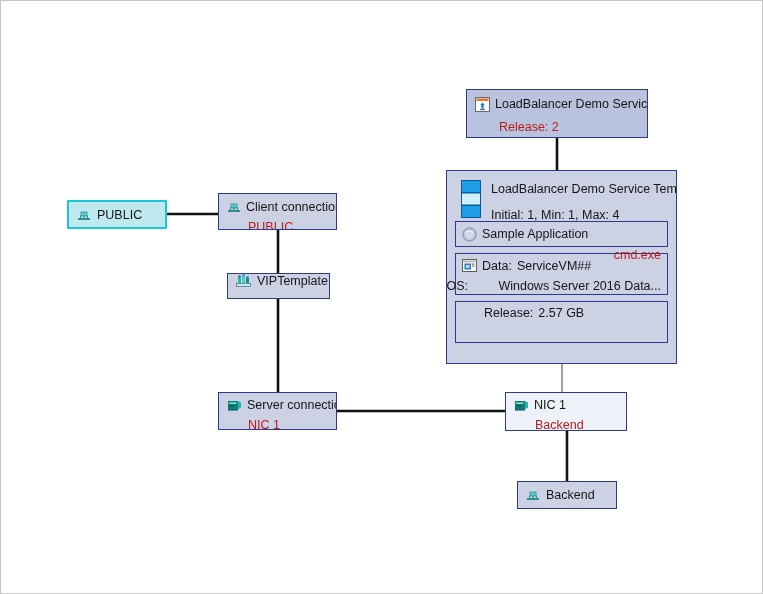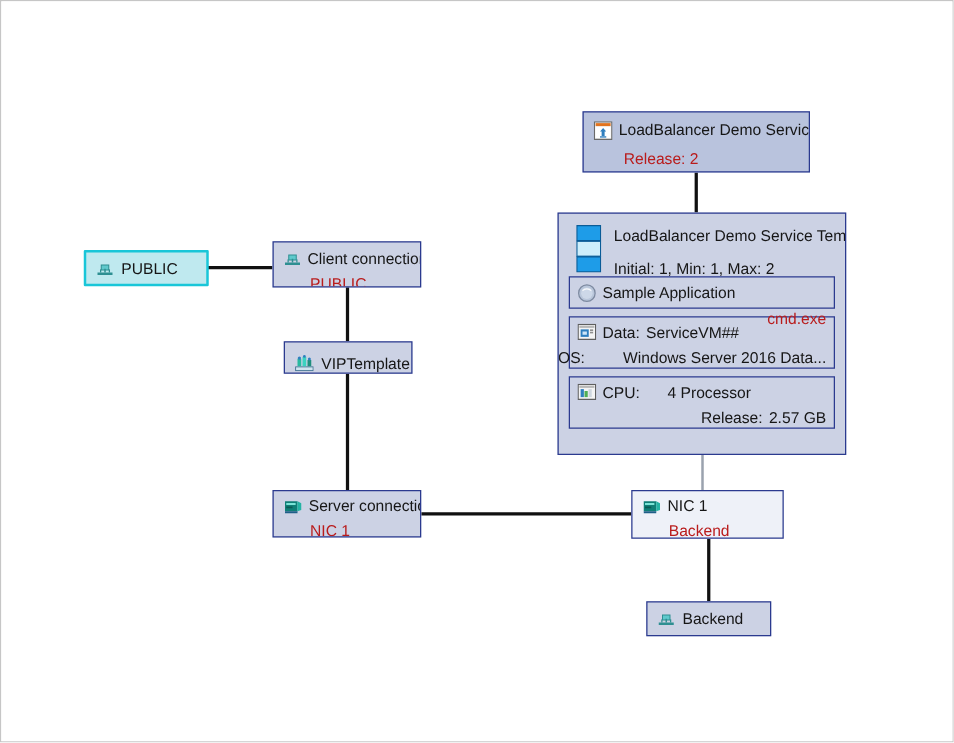--- a/index.html
+++ b/index.html
@@ -89,21 +89,21 @@
   }
   .conn-node.light-fill {
     background: #eef1f8;
   }
 
   
   .vip-node {
     height: 26px;
     padding: 0 8px;
     display: flex;
-    align-items: flex-end;
+    align-items: flex-start;
     gap: 6px;
     background: #ccd2e4;
   }
 
   
   .service-node {
     padding: 7px 10px 8px 8px;
     display: flex;
     flex-direction: column;
     gap: 8px;
@@ -307,21 +307,21 @@
 
       <div class="tmpl-head">
         <span class="icon" style="position:absolute; left:14px; top:9px;">
           <svg width="20" height="38" viewBox="0 0 20 38">
             <rect x="0.5" y="0.5" width="19" height="12" fill="#1e9ce8" stroke="#0a5c97" stroke-width="1"></rect>
             <rect x="0.5" y="13" width="19" height="12" fill="#cdeefb" stroke="#0a5c97" stroke-width="1"></rect>
             <rect x="0.5" y="25.5" width="19" height="12" fill="#1e9ce8" stroke="#0a5c97" stroke-width="1"></rect>
           </svg>
         </span>
         <div class="tmpl-title">LoadBalancer Demo Service Templa</div>
-        <div class="tmpl-counts">Initial: 1, Min: 1, Max: 2</div>
+        <div class="tmpl-counts">Initial: 1, Min: 1, Max: 4</div>
       </div>
 
       <div class="tmpl-section" style="height:26px;">
         <div class="row">
           <span class="icon">
             <svg width="15" height="15" viewBox="0 0 15 15">
               <circle cx="7.5" cy="7.5" r="6.6" fill="#b9c6da" stroke="#7d8aa0" stroke-width="1"></circle>
               <circle cx="7.5" cy="7.5" r="4.6" fill="#cdd8e8"></circle>
               <path d="M4 5.5 A5 5 0 0 1 11 5.5" stroke="#ffffff" stroke-width="1.1" fill="none" opacity="0.85"></path>
             </svg>
@@ -352,35 +352,20 @@
         </div>
         <div class="row indent">
           <span class="kv">
             <span class="title-text k">OS:</span>
             <span class="title-text">Windows Server 2016 Data...</span>
           </span>
         </div>
       </div>
 
       <div class="tmpl-section" style="height:42px;">
-        <div class="row">
-          <span class="icon">
-            <svg width="15" height="14" viewBox="0 0 15 14">
-              <rect x="0.5" y="0.5" width="14" height="12" fill="#f4f4f4" stroke="#5f5f5f" stroke-width="1"></rect>
-              <rect x="1.5" y="1.5" width="12" height="1.8" fill="#b7b7b7"></rect>
-              <rect x="2.5" y="4.3" width="2.6" height="6.4" fill="#2f7fbf"></rect>
-              <rect x="5.6" y="5.8" width="2.6" height="4.9" fill="#4fae55"></rect>
-              <rect x="8.8" y="4.3" width="2.6" height="6.4" fill="#cfd7df"></rect>
-            </svg>
-          </span>
-          <span class="kv">
-            <span class="title-text k">CPU:</span>
-            <span class="title-text">4 Processor</span>
-          </span>
-        </div>
         <div class="row indent">
           <span class="kv">
             <span class="title-text k narrow">Release:</span>
             <span class="title-text">2.57 GB</span>
           </span>
         </div>
       </div>
 
     </div>
 

